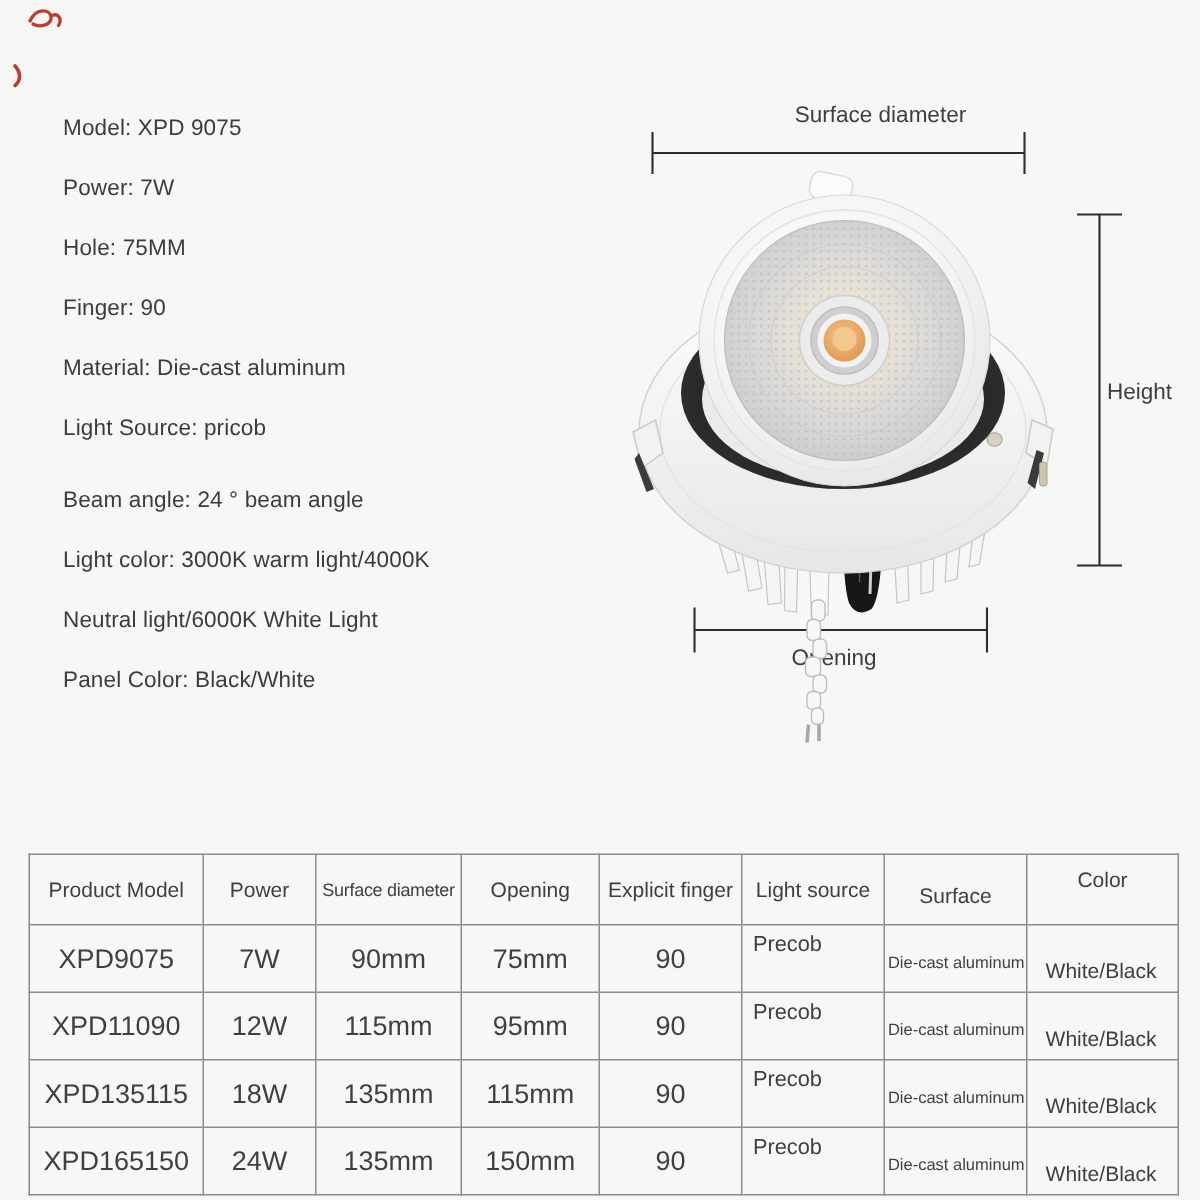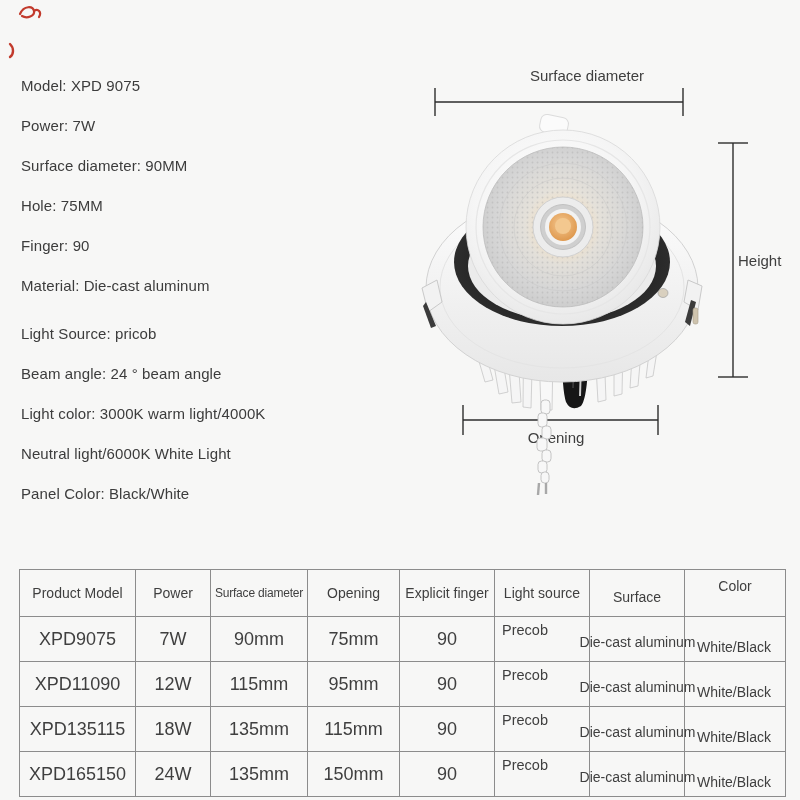--- a/index.html
+++ b/index.html
@@ -3,21 +3,21 @@
 <meta charset="utf-8">
 <style>
   html,body{margin:0;padding:0;}
   body{
     width:800px;height:800px;position:relative;overflow:hidden;
     background:#f7f7f6;
     font-family:"Liberation Sans",sans-serif;
     color:#3d3d3d;
   }
   
-  .spec-list{position:absolute;left:21px;top:65px;width:360px;}
+  .spec-list{position:absolute;left:42px;top:65px;width:360px;}
   .spec-item{
     height:40px;display:flex;align-items:center;
     font-size:15px;color:#3c3c3c;letter-spacing:.1px;white-space:nowrap;
   }
   .spec-item:nth-child(7){margin-top:8px;}
   
   .diagram{position:absolute;left:390px;top:50px;width:410px;height:470px;}
   .diagram svg{display:block;}
   .diagram text{font-family:"Liberation Sans",sans-serif;fill:#3e3e3e;}
   
@@ -38,42 +38,41 @@
   .spec-table col.c6{width:95px}.spec-table col.c7{width:101px}
   .spec-table thead td{font-size:14px;}
   .spec-table thead td.c2{font-size:12px;letter-spacing:-.2px;}
   .spec-table thead td.c6{vertical-align:middle;padding-top:8px;}
   .spec-table thead td.c7{vertical-align:top;padding-top:8px;}
   .spec-table tbody td{font-size:18px;}
   .spec-table tbody td.c5{
     font-size:14.5px;text-align:left;vertical-align:top;
     padding:5px 0 0 7px;
   }
-  .spec-table tbody td.c6{font-size:14px;}
+  .spec-table tbody td.c6{font-size:11px;}
   .spec-table tbody td.c6 .ovf{
     display:inline-block;white-space:nowrap;width:131px;
     margin:6px -18px 0 -18px;text-align:center;
   }
   .spec-table tbody td.c7{
     font-size:14px;vertical-align:bottom;text-align:right;
     padding:0 14px 6px 0;white-space:nowrap;
   }
 </style>
 </head>
 <body>
 
 <svg class="watermark" viewBox="0 0 60 70">
   <path d="M20,14 C24,5 33,6 34,11 C35,16 27,19 22,16 M34,11 C38,8 42,12 39,17" fill="none" stroke="#c23a2c" stroke-width="2.2" stroke-linecap="round"></path>
   <path d="M10,44 C14,48 14,54 10,57" fill="none" stroke="#c23a2c" stroke-width="2.4" stroke-linecap="round"></path>
 </svg>
 
 <div class="spec-list">
     <div class="spec-item">Model: XPD 9075</div>
     <div class="spec-item">Power: 7W</div>
-    <div class="spec-item">Surface diameter: 90MM</div>
     <div class="spec-item">Hole: 75MM</div>
     <div class="spec-item">Finger: 90</div>
     <div class="spec-item">Material: Die-cast aluminum</div>
     <div class="spec-item">Light Source: pricob</div>
     <div class="spec-item">Beam angle: 24 ° beam angle</div>
     <div class="spec-item">Light color: 3000K warm light/4000K</div>
     <div class="spec-item">Neutral light/6000K White Light</div>
     <div class="spec-item">Panel Color: Black/White</div>
   </div>
 

